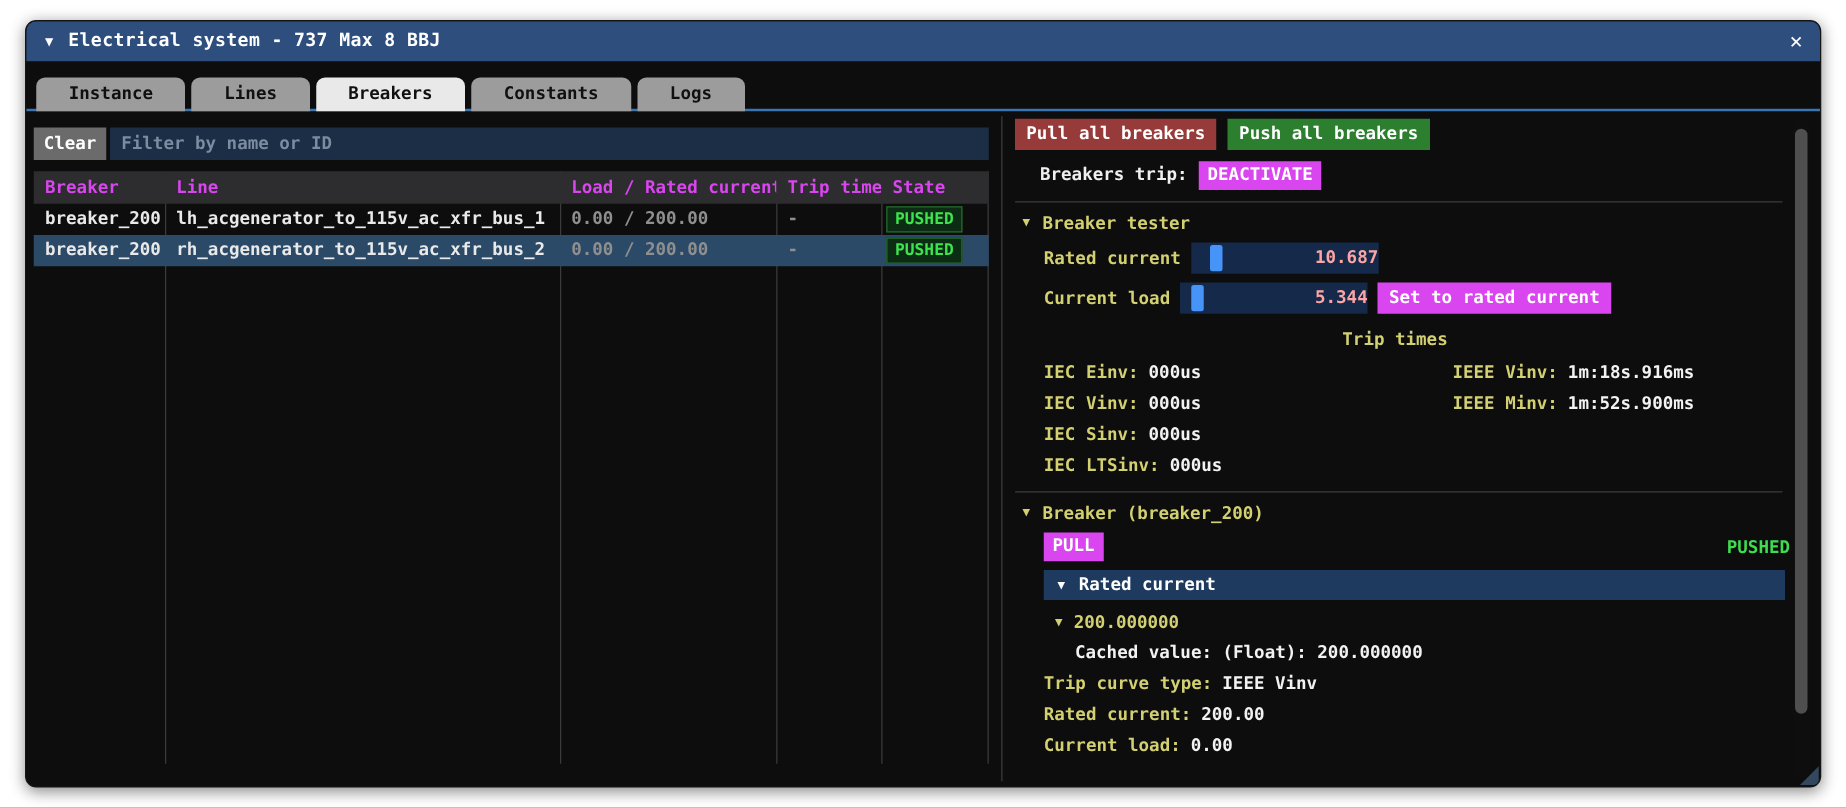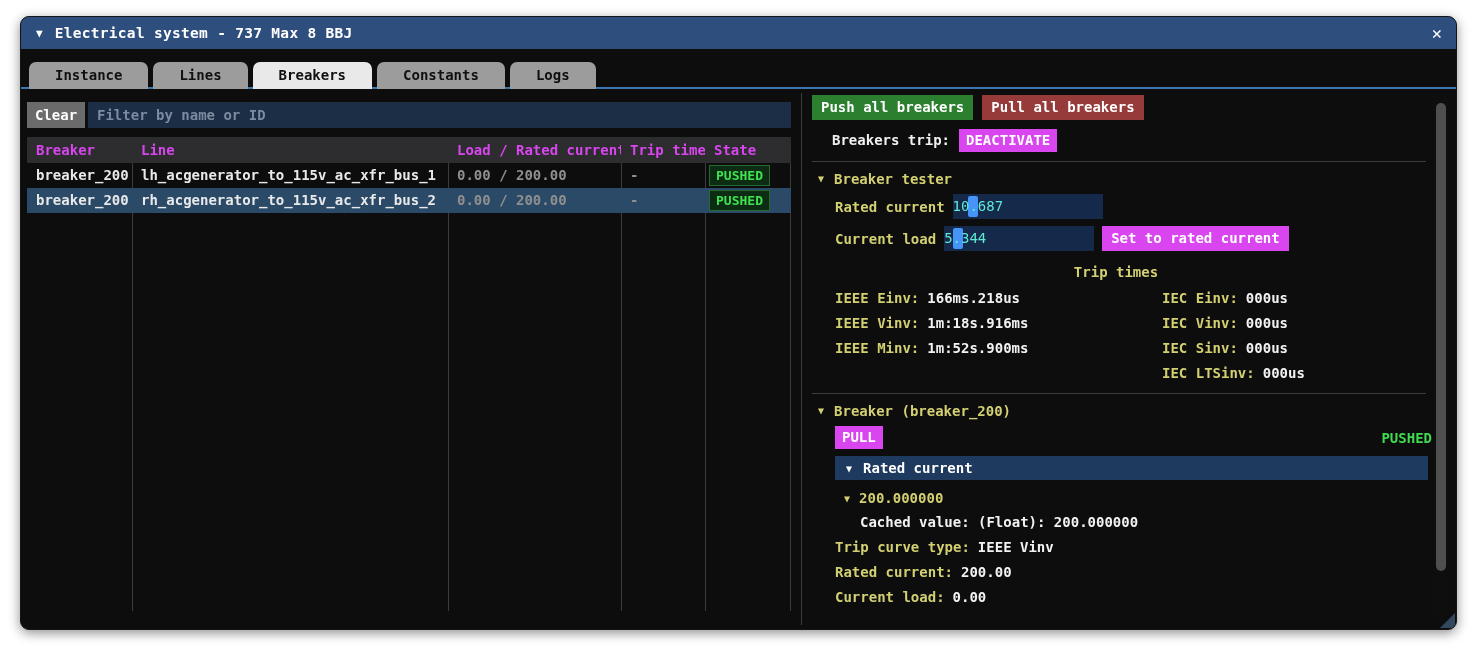--- a/index.html
+++ b/index.html
@@ -69,21 +69,21 @@
 
   .tree-header { display:flex; align-items:center; gap:10px; height:19px; margin:0 0 6px 6px; cursor:pointer; }
   .yellow { color:#d3d072; font-weight:700; }
   .arrow-y { color:#d3d072; font-size:10px; }
   .arrow-w { color:#ffffff; font-size:10px; }
   .indent { padding-left:23px; }
 
   .slider-row { display:flex; align-items:center; gap:8px; height:25px; margin-bottom:7px; }
   .slider { position:relative; width:150px; height:25px; background:#15294a; cursor:pointer; flex:none; }
   .grab { position:absolute; top:2px; bottom:2px; width:10px; background:#4694f7; border-radius:2px; }
-  .slider-val { position:absolute; inset:0; text-align:left; line-height:25px; color:#5eead4; font-weight:400; }
+  .slider-val { position:absolute; inset:0; text-align:right; line-height:25px; color:#fca5a5; font-weight:700; }
 
   .trip-title { width:608px; text-align:center; margin:13px 0 10px 0; }
   .trip-grid { margin-left:23px; width:597px; display:grid; grid-template-columns:327px auto; }
   .trip-cell { display:flex; gap:8px; height:18px; margin-bottom:7px; white-space:nowrap; }
   .val-white { color:#f2f2f2; font-weight:700; }
 
   .pull-row { display:flex; align-items:center; gap:10px; height:23px; margin-bottom:7px;justify-content:space-between; }
   .green-text { color:#3fdc4f; font-weight:700; }
 
   .collapse-header { width:593px; height:24px; background:#1e3a5f; display:flex; align-items:center; gap:11px;
@@ -160,22 +160,22 @@
         </div>
       </div>
     </div>
 
     <div class="pane-divider"></div>
 
     <div class="right-pane">
       <div class="rp-content">
 
         <div class="btn-row">
+          <div class="btn btn-red">Pull all breakers</div>
           <div class="btn btn-green">Push all breakers</div>
-          <div class="btn btn-red">Pull all breakers</div>
         </div>
 
         <div class="trip-row">
           <span class="lbl-white">Breakers trip:</span>
           <div class="btn btn-blue btn-sm">DEACTIVATE</div>
         </div>
 
         <hr class="sep">
 
         <div class="tree-header">
@@ -199,24 +199,20 @@
               <div class="slider-val">5.344</div>
             </div>
             <div class="btn btn-blue">Set to rated current</div>
           </div>
         </div>
 
         <div class="trip-title yellow">Trip times</div>
 
         <div class="trip-grid">
           <div class="trip-cell">
-            <span class="yellow">IEEE Einv:</span>
-            <span class="val-white">166ms.218us</span>
-          </div>
-          <div class="trip-cell">
             <span class="yellow">IEC Einv:</span>
             <span class="val-white">000us</span>
           </div>
           <div class="trip-cell">
             <span class="yellow">IEEE Vinv:</span>
             <span class="val-white">1m:18s.916ms</span>
           </div>
           <div class="trip-cell">
             <span class="yellow">IEC Vinv:</span>
             <span class="val-white">000us</span>

